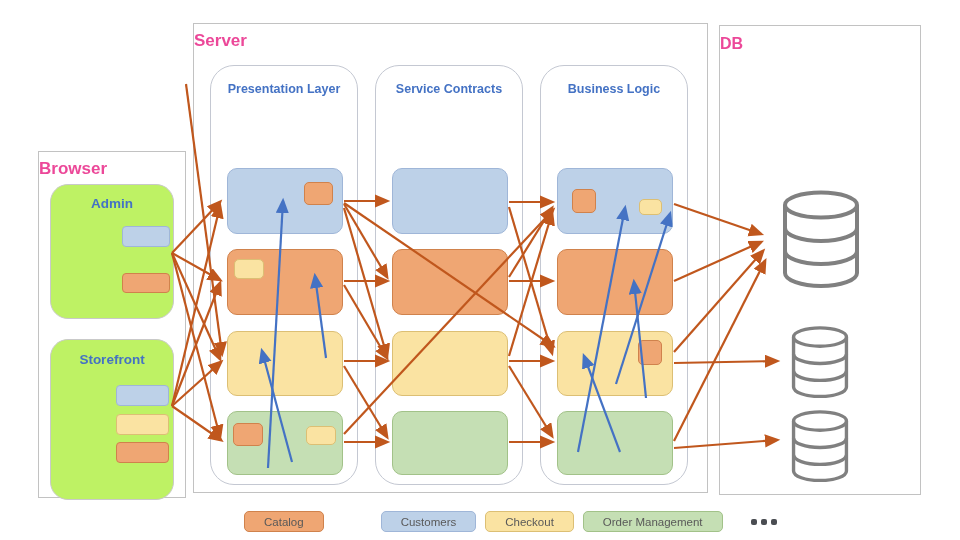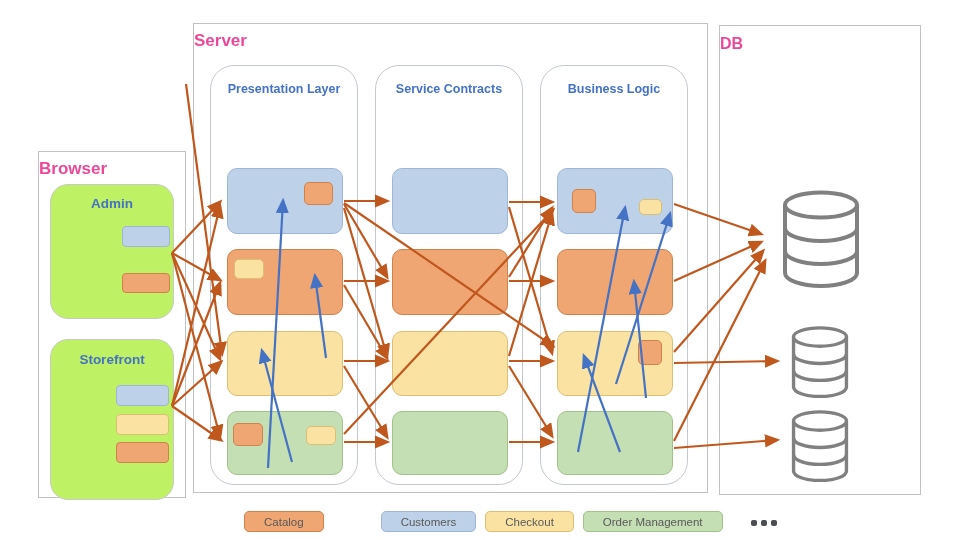--- a/index.html
+++ b/index.html
@@ -20,21 +20,21 @@
   .badge{position:absolute;border:1px solid;border-radius:5px;box-sizing:border-box;}
   .chip{position:absolute;border:1px solid;border-radius:4px;box-sizing:border-box;}
 
   
   .cyl{position:absolute;}
 
   
   #arrow-layer{position:absolute;left:0;top:0;z-index:10;pointer-events:none;}
 
   
-  .legend{position:absolute;left:244px;top:510px;height:22px;display:flex;align-items:center;gap:20px;}
+  .legend{position:absolute;left:244px;top:510px;height:22px;display:flex;align-items:flex-end;gap:20px;}
   .legend-pill{height:21px;line-height:21px;padding:0 19px;border-radius:5px;border:1px solid;
                font-size:11.5px;color:#595959;text-align:center;box-sizing:border-box;}
   .legend-dots{display:flex;align-items:center;gap:4px;margin-left:8px;height:21px;padding-top:4px;}
   .legend-dots i{display:block;width:6px;height:6px;border-radius:2px;background:#4a4d52;}
 </style>
 </head>
 <body>
 
 <div class="canvas">
 

